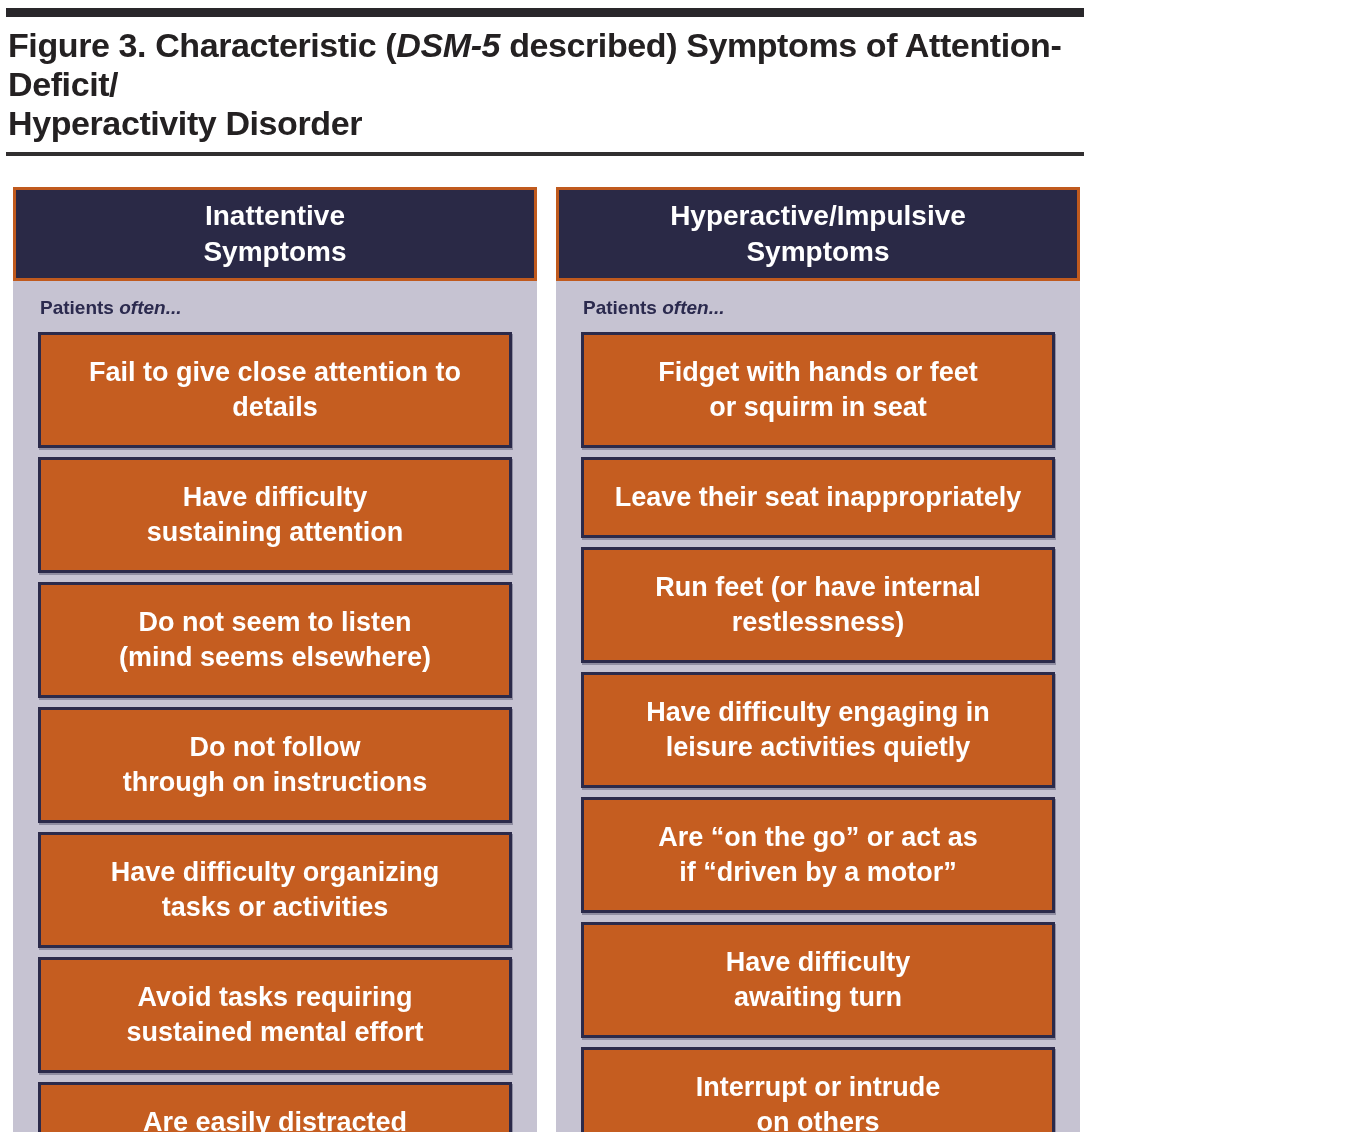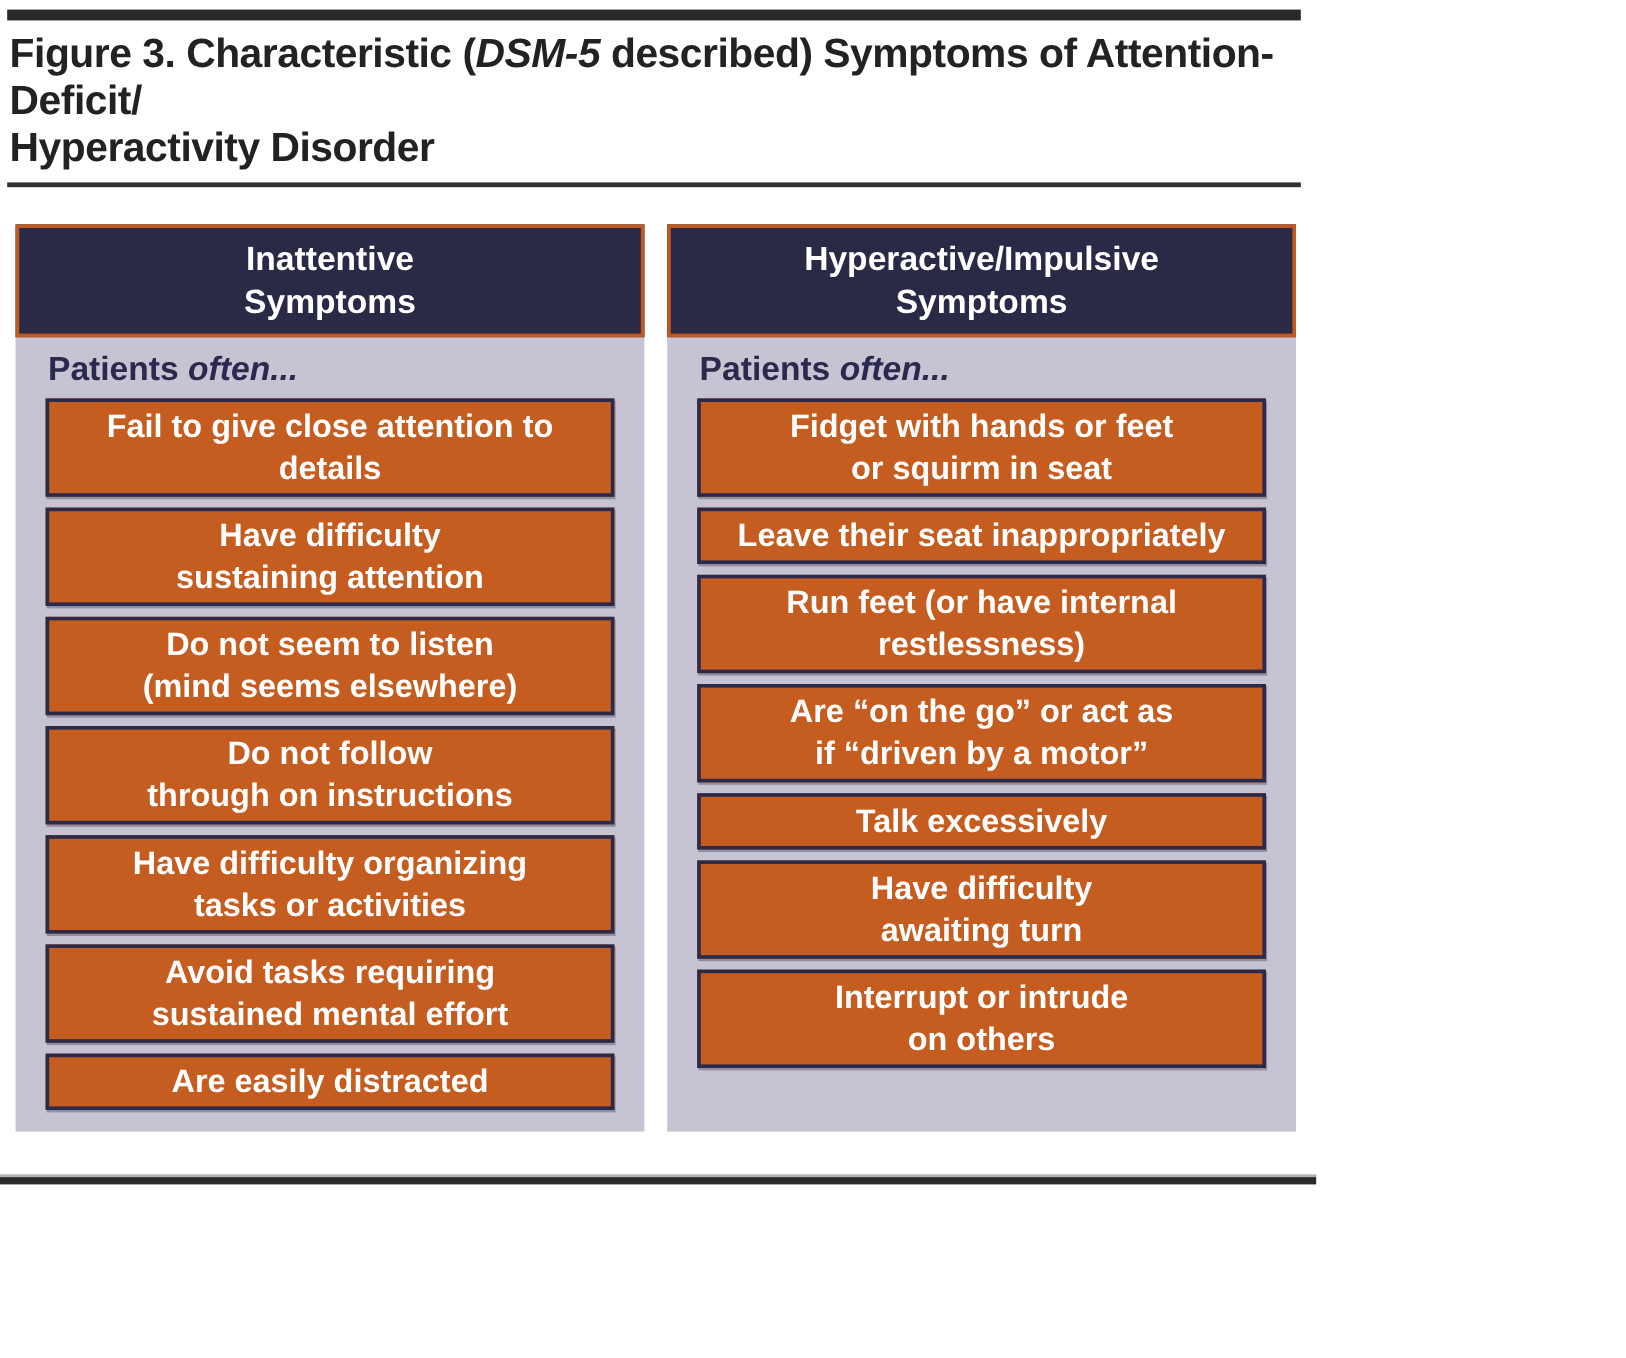--- a/index.html
+++ b/index.html
@@ -57,41 +57,41 @@
     color: #ffffff;
     font-weight: bold;
     font-size: 28px;
     line-height: 36px;
     white-space: pre-line;
   }
   .intro {
     padding: 10px 27px 8px 27px;
     color: #2b2a4e;
     font-weight: bold;
-    font-size: 28px;
+    font-size: 19px;
     line-height: 33px;
   }
   .intro i { font-style: italic; }
   .items {
     display: flex;
     flex-direction: column;
     gap: 9px;
     padding: 0 25px;
   }
   .symptom-box {
     box-sizing: border-box;
     background: #c55d20;
     border: 3px solid #2b2a4a;
     box-shadow: 1px 2px 0 rgba(43, 42, 74, 0.35);
     color: #ffffff;
     font-weight: bold;
     font-size: 27px;
     line-height: 35px;
     text-align: center;
-    padding: 3px 8px;
+    padding: 20px 8px;
     white-space: pre-line;
     display: flex;
     align-items: center;
     justify-content: center;
   }
   .bottom-rule {
     margin-top: 36px;
     height: 6px;
     background: #2a282a;
     border-top: 2px solid #b3b1b3;
@@ -132,23 +132,24 @@
 
     <section class="panel">
       <header class="panel-header">Hyperactive/Impulsive
 Symptoms</header>
       <div class="intro"><span>Patients </span><i>often...</i></div>
       <div class="items">
           <div class="symptom-box">Fidget with hands or feet
 or squirm in seat</div>
           <div class="symptom-box">Leave their seat inappropriately</div>
           <div class="symptom-box">Run feet (or have internal restlessness)</div>
+          <div class="symptom-box">Have difficulty engaging in
+leisure activities quietly</div>
           <div class="symptom-box">Are “on the go” or act as
 if “driven by a motor”</div>
-          <div class="symptom-box">Talk excessively</div>
           <div class="symptom-box">Have difficulty
 awaiting turn</div>
           <div class="symptom-box">Interrupt or intrude
 on others</div>
         </div>
     </section>
 
   </div>
 
   <div class="bottom-rule"></div>

